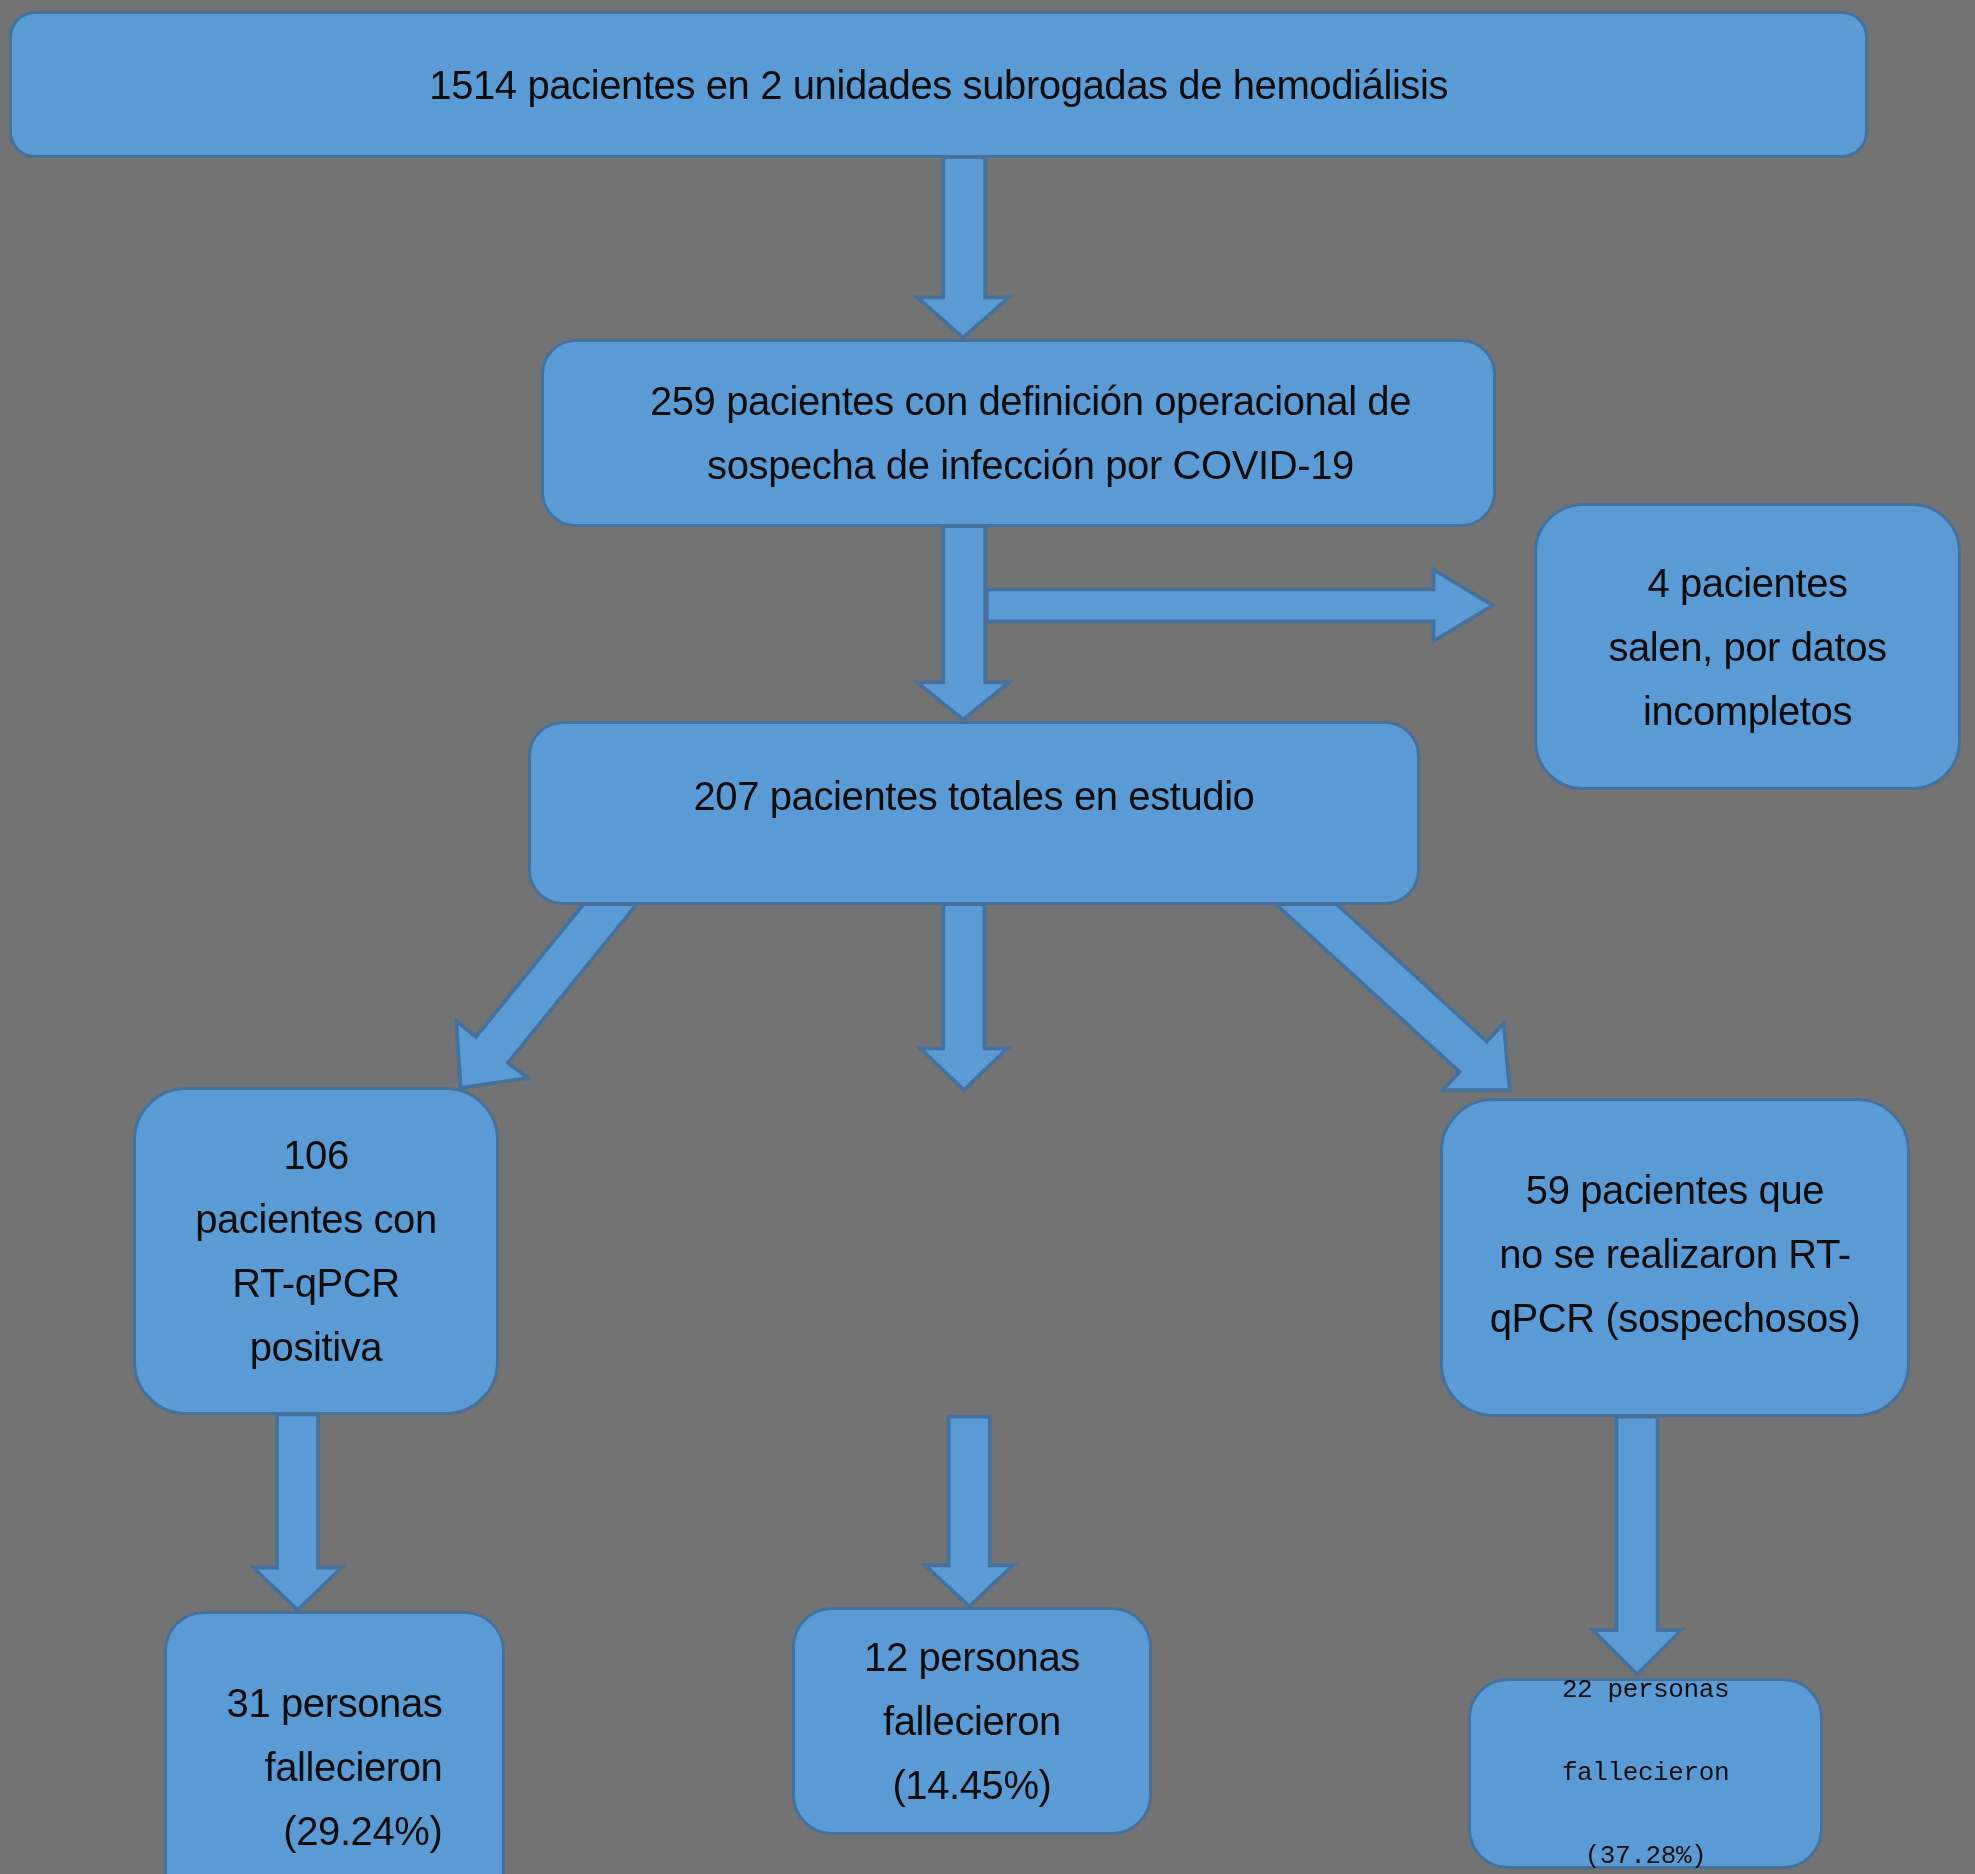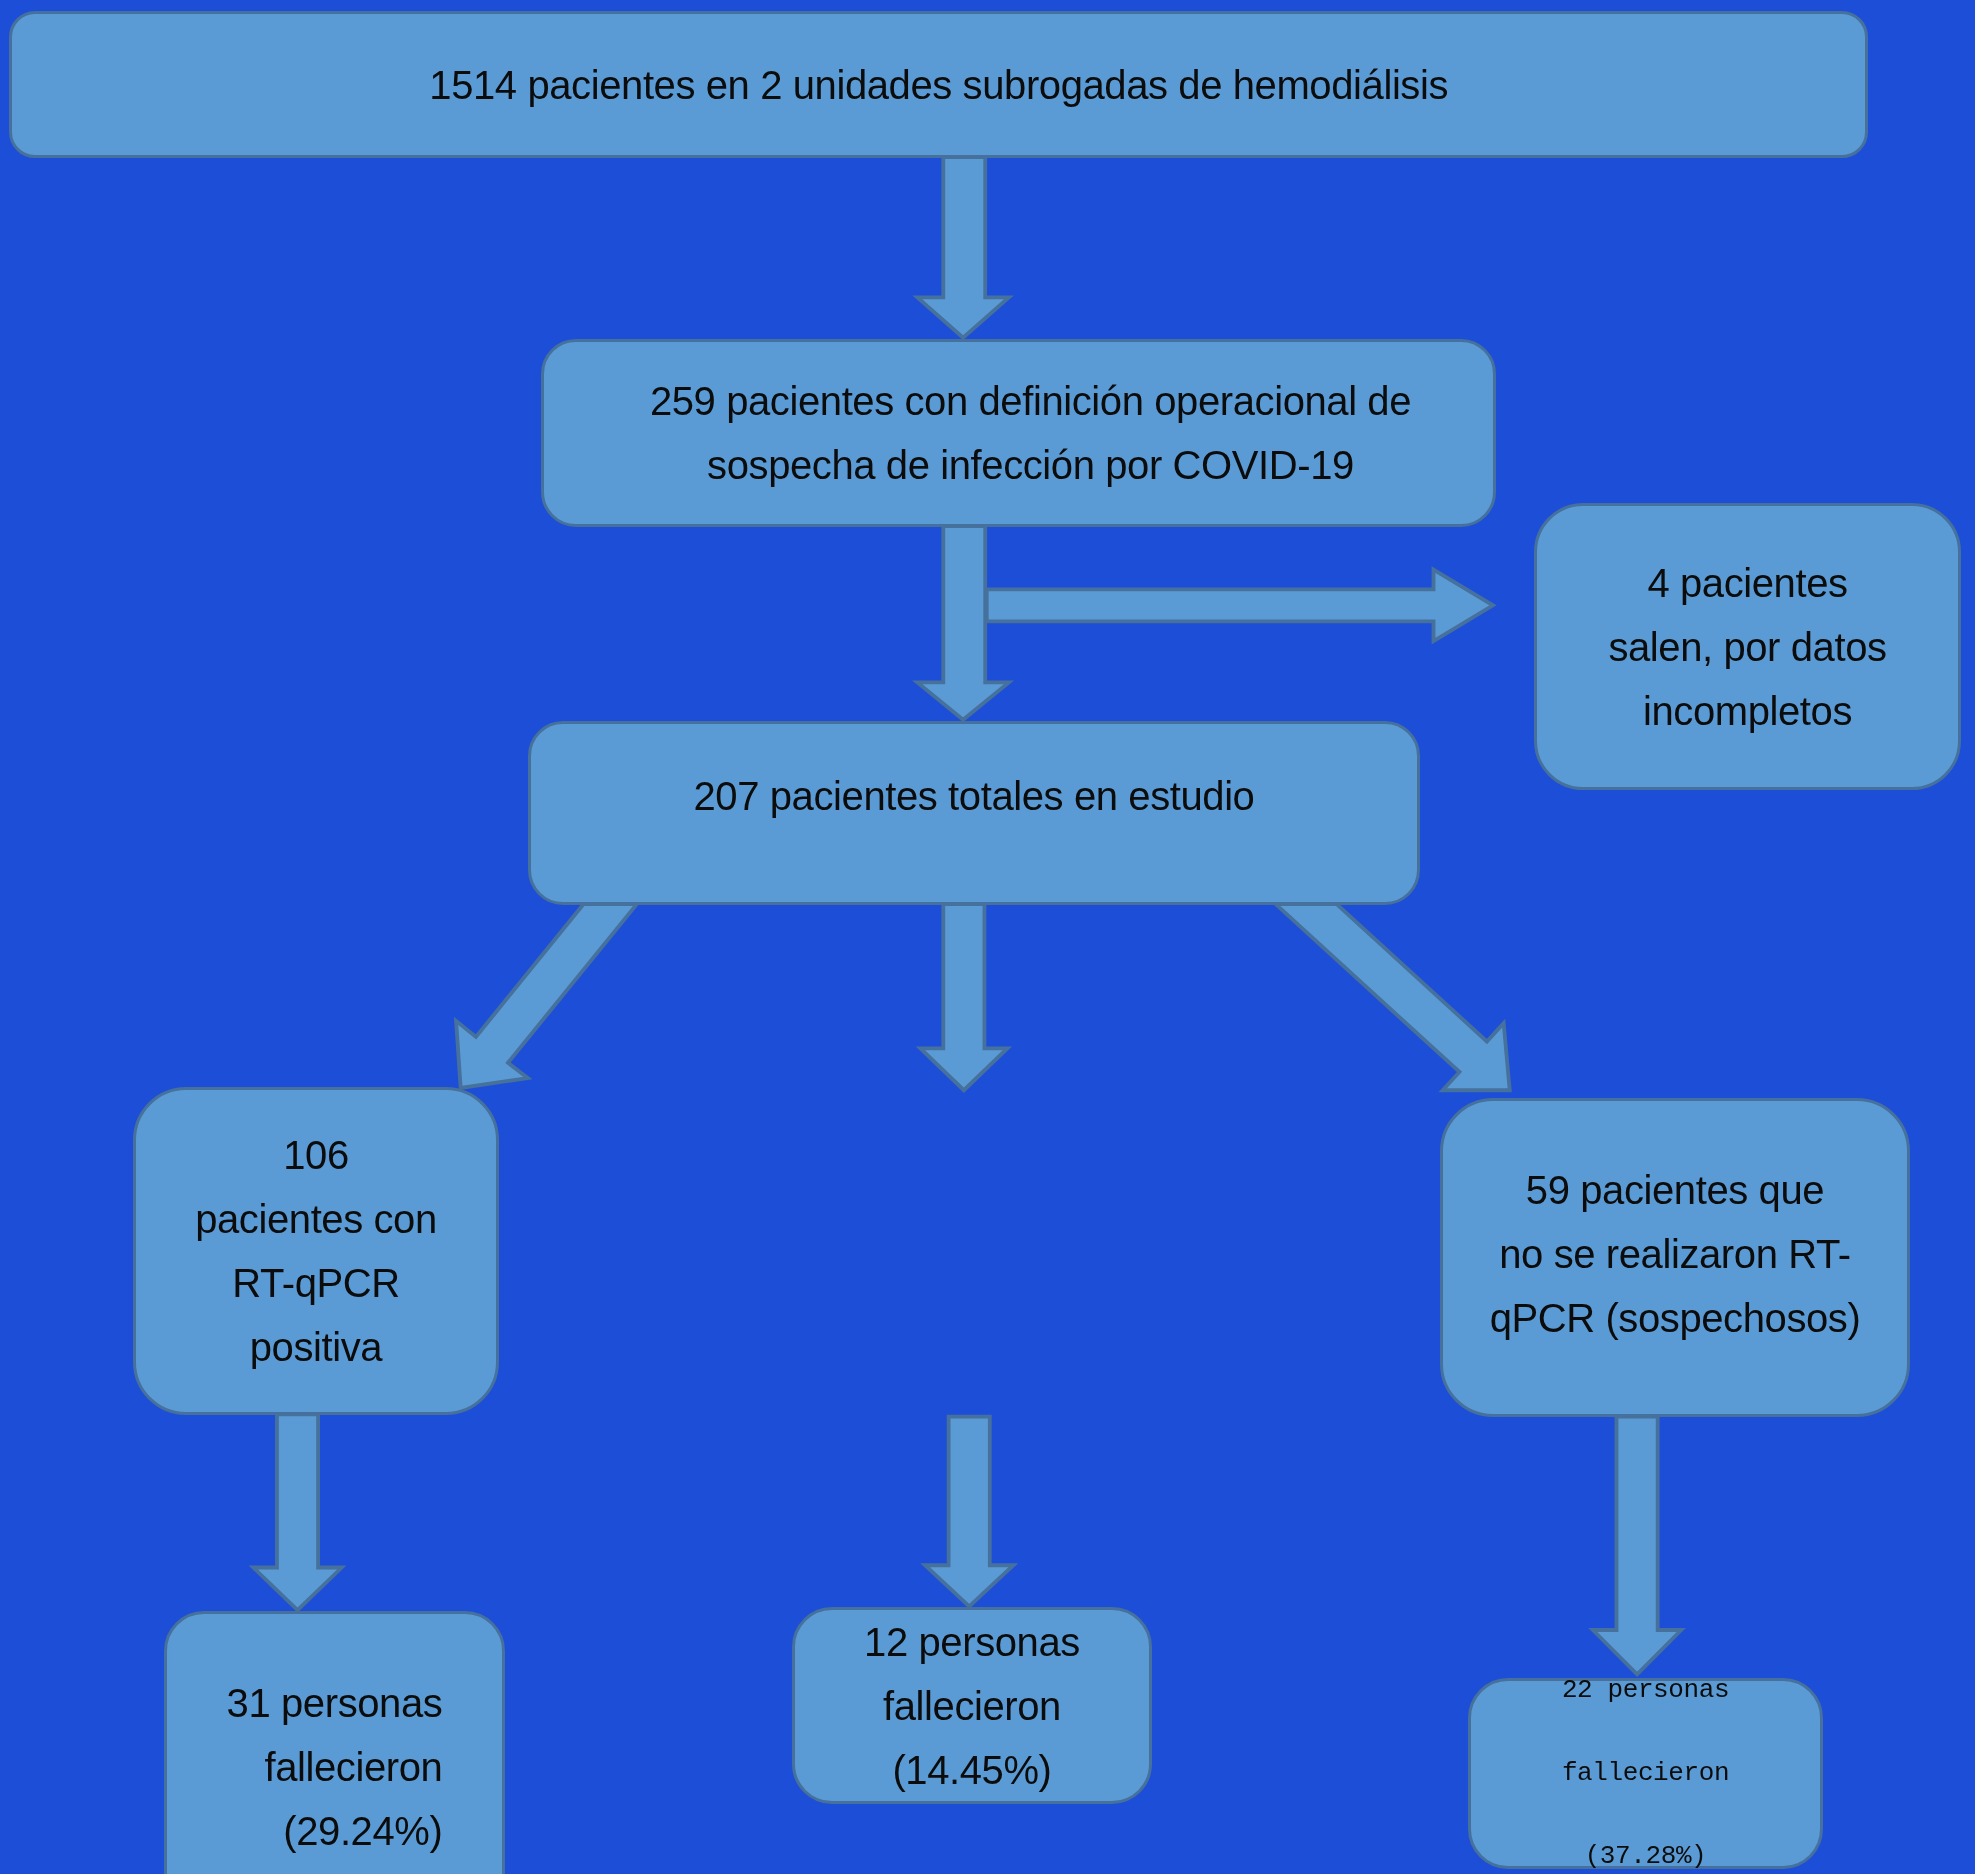--- a/index.html
+++ b/index.html
@@ -1,19 +1,19 @@
 <!DOCTYPE html>
 <html style="font-size:12.2px"><head>
 <meta charset="utf-8">
 <style>
   html,body{margin:0;padding:0;background:#ffffff;}
   #canvas{
     position:relative;
     width:1975px;height:1874px;
-    background:#1d4ed8;
+    background:#737373;
     font-family:"Liberation Sans","DejaVu Sans",sans-serif;
     color:#0c0c0c;
   }
   #arrow-layer{position:absolute;left:0;top:0;width:1975px;height:1874px;}
   #arrow-layer polygon{fill:#5b9bd5;stroke:#46719c;stroke-width:5;}
   .node{
     position:absolute;
     box-sizing:border-box;
     background:#5b9bd5;
     border:3.8px solid #46719c;
@@ -30,21 +30,21 @@
   }
   
   #n-total           {left:9.2px;   top:11.4px;   width:1859px; height:147px; border-radius:26px;}
   #n-suspected       {left:541px;  top:339px;  width:955px; height:188px; border-radius:35px;padding-left:24px;}
   #n-excluded        {left:1534px; top:503px;  width:427px;  height:287px; border-radius:49px;}
   #n-studied         {left:528px;  top:721px;  width:892px; height:184px; border-radius:35px; padding-bottom:34px;}
   #n-pcr-positive    {left:133px;  top:1087px; width:366px;  height:328px; border-radius:53px;}
   #n-pcr-negative    {left:789px; top:1090px; width:358px;  height:326px; border-radius:53px;}
   #n-no-pcr          {left:1440px; top:1098px; width:470px;  height:319px; border-radius:53px; padding-bottom:7px;}
   #n-deaths-positive {left:164px;  top:1611px; width:341px;  height:312px; border-radius:40px;text-align:right;}
-  #n-deaths-negative {left:792px; top:1607px; width:360px;  height:197px; border-radius:40px;}
+  #n-deaths-negative {left:792px; top:1607px; width:360px;  height:228px; border-radius:40px;}
   #n-deaths-no-pcr   {left:1468px; top:1678px; width:355px;  height:191px; border-radius:40px;}
   #n-deaths-no-pcr .node-text{font-size:26px;line-height:83px;font-family:Liberation Mono, monospace;}
 </style>
 </head>
 <body>
 
 <div id="canvas">
 
   <svg id="arrow-layer" viewBox="0 0 2590 2458" xmlns="http://www.w3.org/2000/svg">
     <polygon points="1237,206 1292,206 1292,390 1323,390 1263,443 1203,390 1237,390"></polygon>

